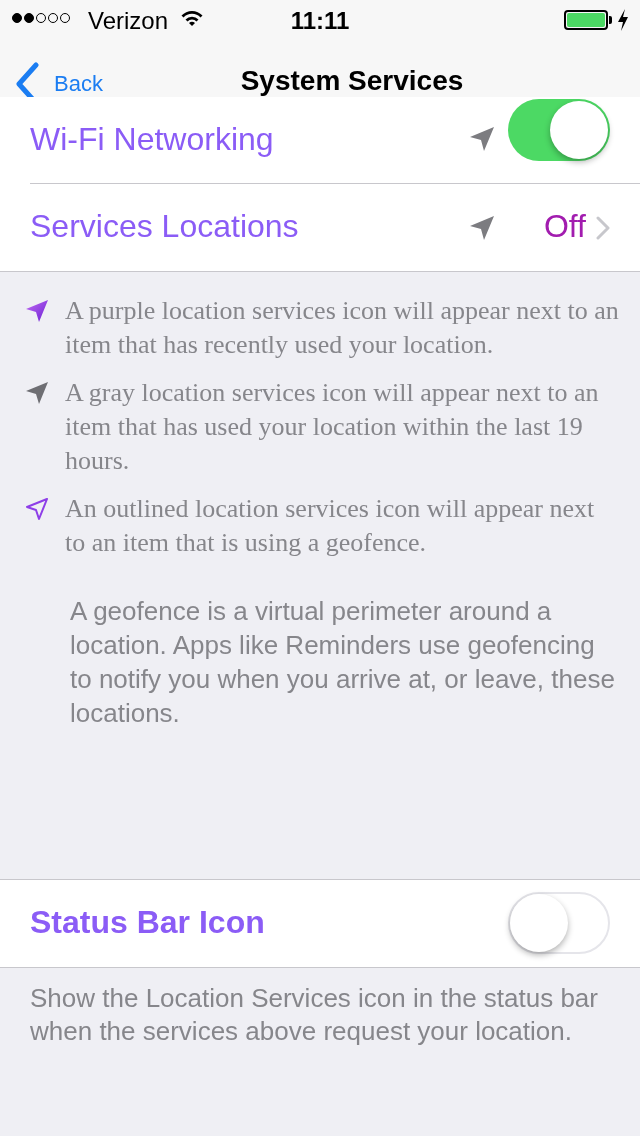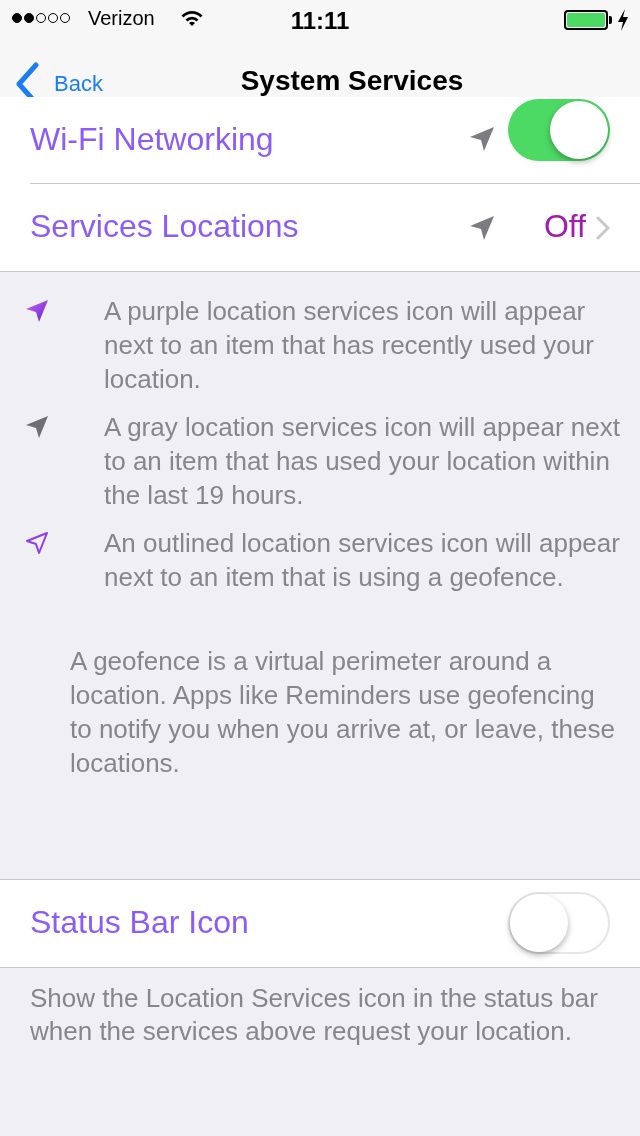--- a/index.html
+++ b/index.html
@@ -8,21 +8,21 @@
     background:#efeff4;
     font-family:"Liberation Sans", "DejaVu Sans", sans-serif;
   }
   .statusbar {
     position:absolute; left:0; top:0; width:640px; height:40px;
     background:#f7f7f7; color:#000; font-size:24px;
   }
   .signal { position:absolute; left:12px; top:13px; display:flex; gap:2px; }
   .dot { width:10px; height:10px; border-radius:50%; border:1.5px solid #000; box-sizing:border-box; }
   .dot.filled { background:#000; }
-  .carrier { position:absolute; left:88px; top:7px; font-size:20px; }
+  .carrier { position:absolute; left:88px; top:7px; font-size:24px; }
   .wifi { position:absolute; left:180px; top:8px; width:24px; height:20px; }
   .time { position:absolute; left:0; width:640px; top:7px; text-align:center; font-size:24px; font-weight:bold; }
   .battery { position:absolute; left:564px; top:10px; width:44px; height:20px; border:2px solid #000; border-radius:4px; box-sizing:border-box; padding:1px; }
   .battery-fill { width:100%; height:100%; background:#4cd964; border-radius:2px; }
   .battery-nub { position:absolute; left:609px; top:16px; width:3px; height:8px; background:#000; border-radius:0 2px 2px 0; }
   .bolt { position:absolute; left:616px; top:8px; width:14px; height:24px; }
 
   .navbar {
     position:absolute; left:0; top:40px; width:640px; height:88px;
     background:#f7f7f7; border-bottom:1px solid #b2b2b2;
@@ -43,23 +43,23 @@
   .toggle.on { background:#4cd964; }
   .toggle.off { background:#fff; border:2px solid #e5e5ea; }
   .knob { position:absolute; width:58px; height:58px; border-radius:50%; background:#fff; box-shadow:0 3px 6px rgba(0,0,0,0.3); top:2px; }
   .toggle.on .knob { right:2px; }
   .toggle.off .knob { left:0; top:0; }
 
   .value { position:absolute; right:54px; top:24px; font-size:32px; color:#a21caf; }
   .chev { position:absolute; right:30px; top:32px; width:14px; height:24px; }
 
   .legend { position:absolute; left:0; top:294px; width:640px; color:#86868b; font-size:26px; line-height:34px; }
-  .legend-item { position:relative; padding-left:104px; padding-right:20px; margin-bottom:14px; }
+  .legend-item { position:relative; padding-left:65px; padding-right:20px; margin-bottom:14px;font-family:Liberation Serif, serif; }
   .legend-item svg { position:absolute; left:24px; top:4px; width:26px; height:26px; }
-  .legend-note { padding-left:70px; padding-right:20px; margin-top:50px; }
+  .legend-note { padding-left:70px; padding-right:20px; margin-top:34px; }
 
   .footer { position:absolute; left:30px; right:30px; top:982px; color:#86868b; font-size:26px; line-height:33px; }
 </style>
 </head>
 <body>
 
 <div class="statusbar">
   <div class="signal">
     <div class="dot filled"></div>
       <div class="dot filled"></div>
@@ -138,21 +138,21 @@
   <div class="legend-item">
     <svg viewBox="0 0 26 26">
       <path d="M23 3 L3 11 L12 14 L15 23 Z" fill="none" stroke="#8e3ee8" stroke-width="2" stroke-linejoin="round"></path>
     </svg>
     <span>An outlined location services icon will appear next to an item that is using a geofence.</span>
   </div>
   <div class="legend-note">A geofence is a virtual perimeter around a location. Apps like Reminders use geofencing to notify you when you arrive at, or leave, these locations.</div>
 </div>
 
 <div class="group" style="top:879px; height:87px; border-top:1px solid #c8c7cc; border-bottom:1px solid #c8c7cc;">
-  <div class="cell" style="height:79px;">
+  <div class="cell" style="height:79px;font-weight:bold;">
     <span class="cell-label">Status Bar Icon</span>
     <div class="toggle off" style="right:30px; top:12px;">
       <div class="knob"></div>
     </div>
   </div>
 </div>
 
 <div class="footer">Show the Location Services icon in the status bar when the services above request your location.</div>
 
 </body></html>

